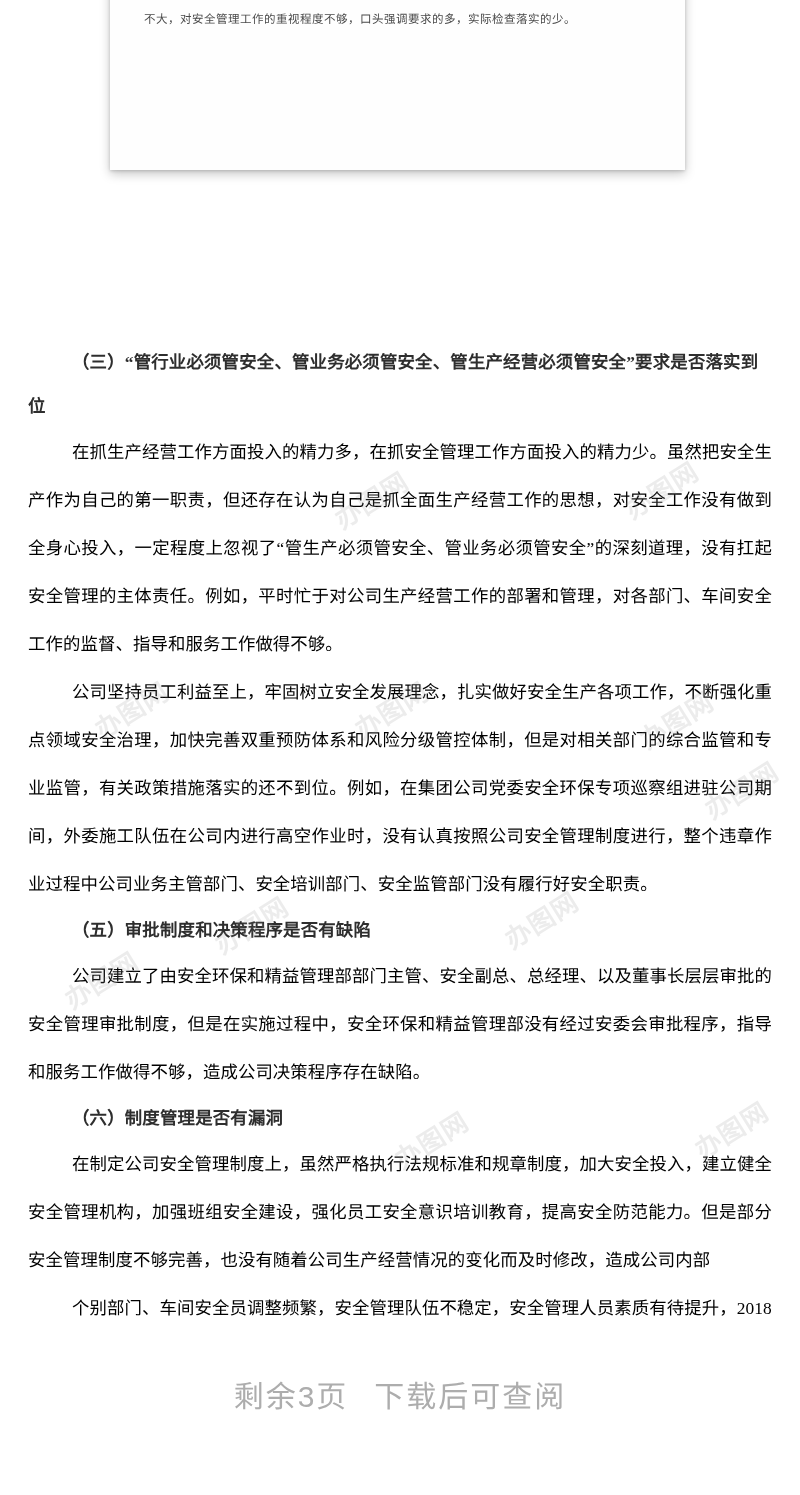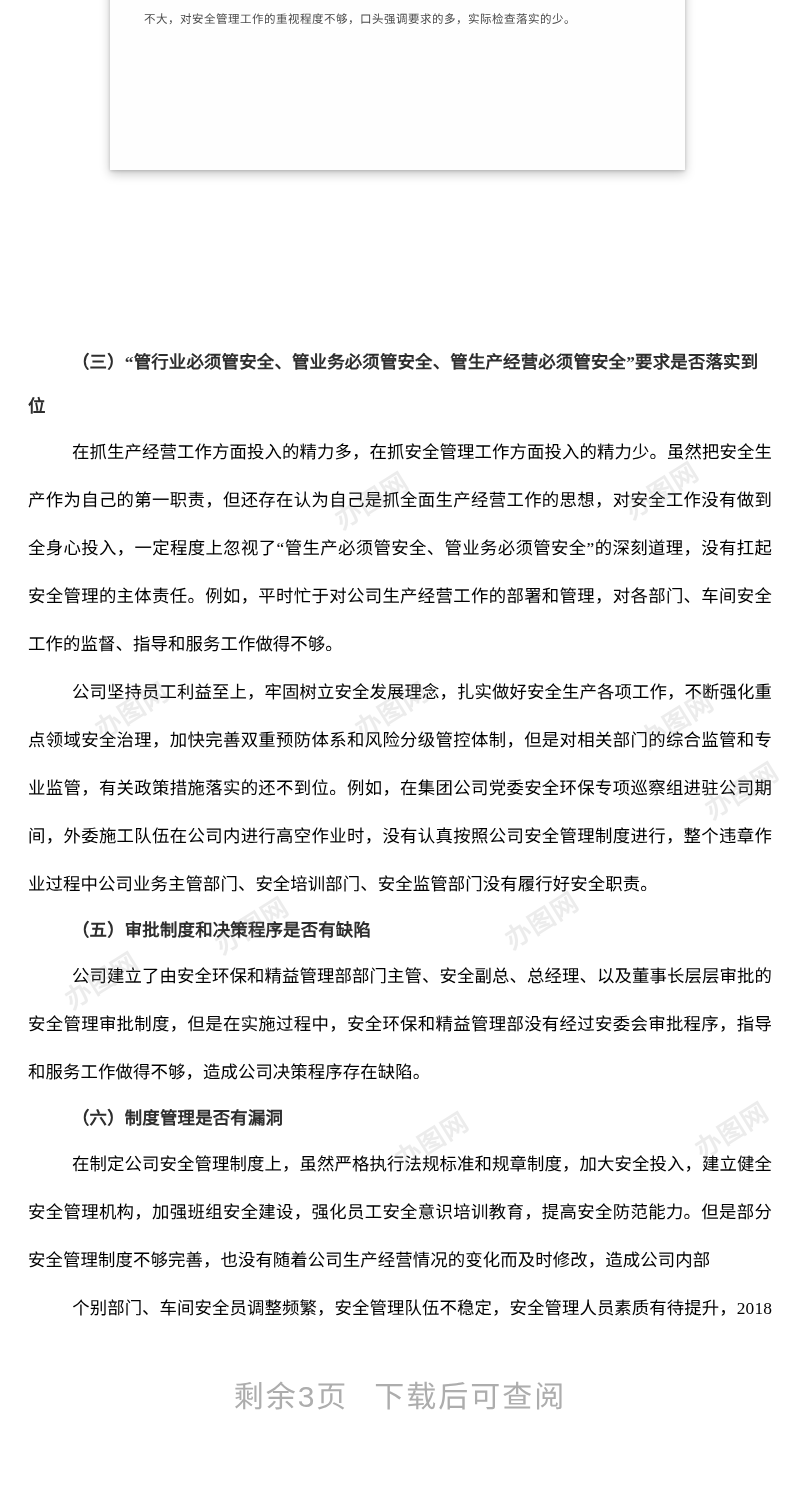--- a/index.html
+++ b/index.html
@@ -72,21 +72,21 @@
     padding: 0 28px;
     text-indent: 44px;
     text-align: justify;
     text-justify: inter-ideograph;
     letter-spacing: 0.1px;
     font-family: "Liberation Serif", "DejaVu Serif", serif;
   }
   .doc-para.truncated {
     white-space: nowrap;
     overflow: hidden;
-    text-align: right;
+    text-align: center;
   }
 
   
   .watermark-layer {
     position: absolute;
     inset: 0;
     pointer-events: none;
     z-index: 5;
   }
   .wm {

